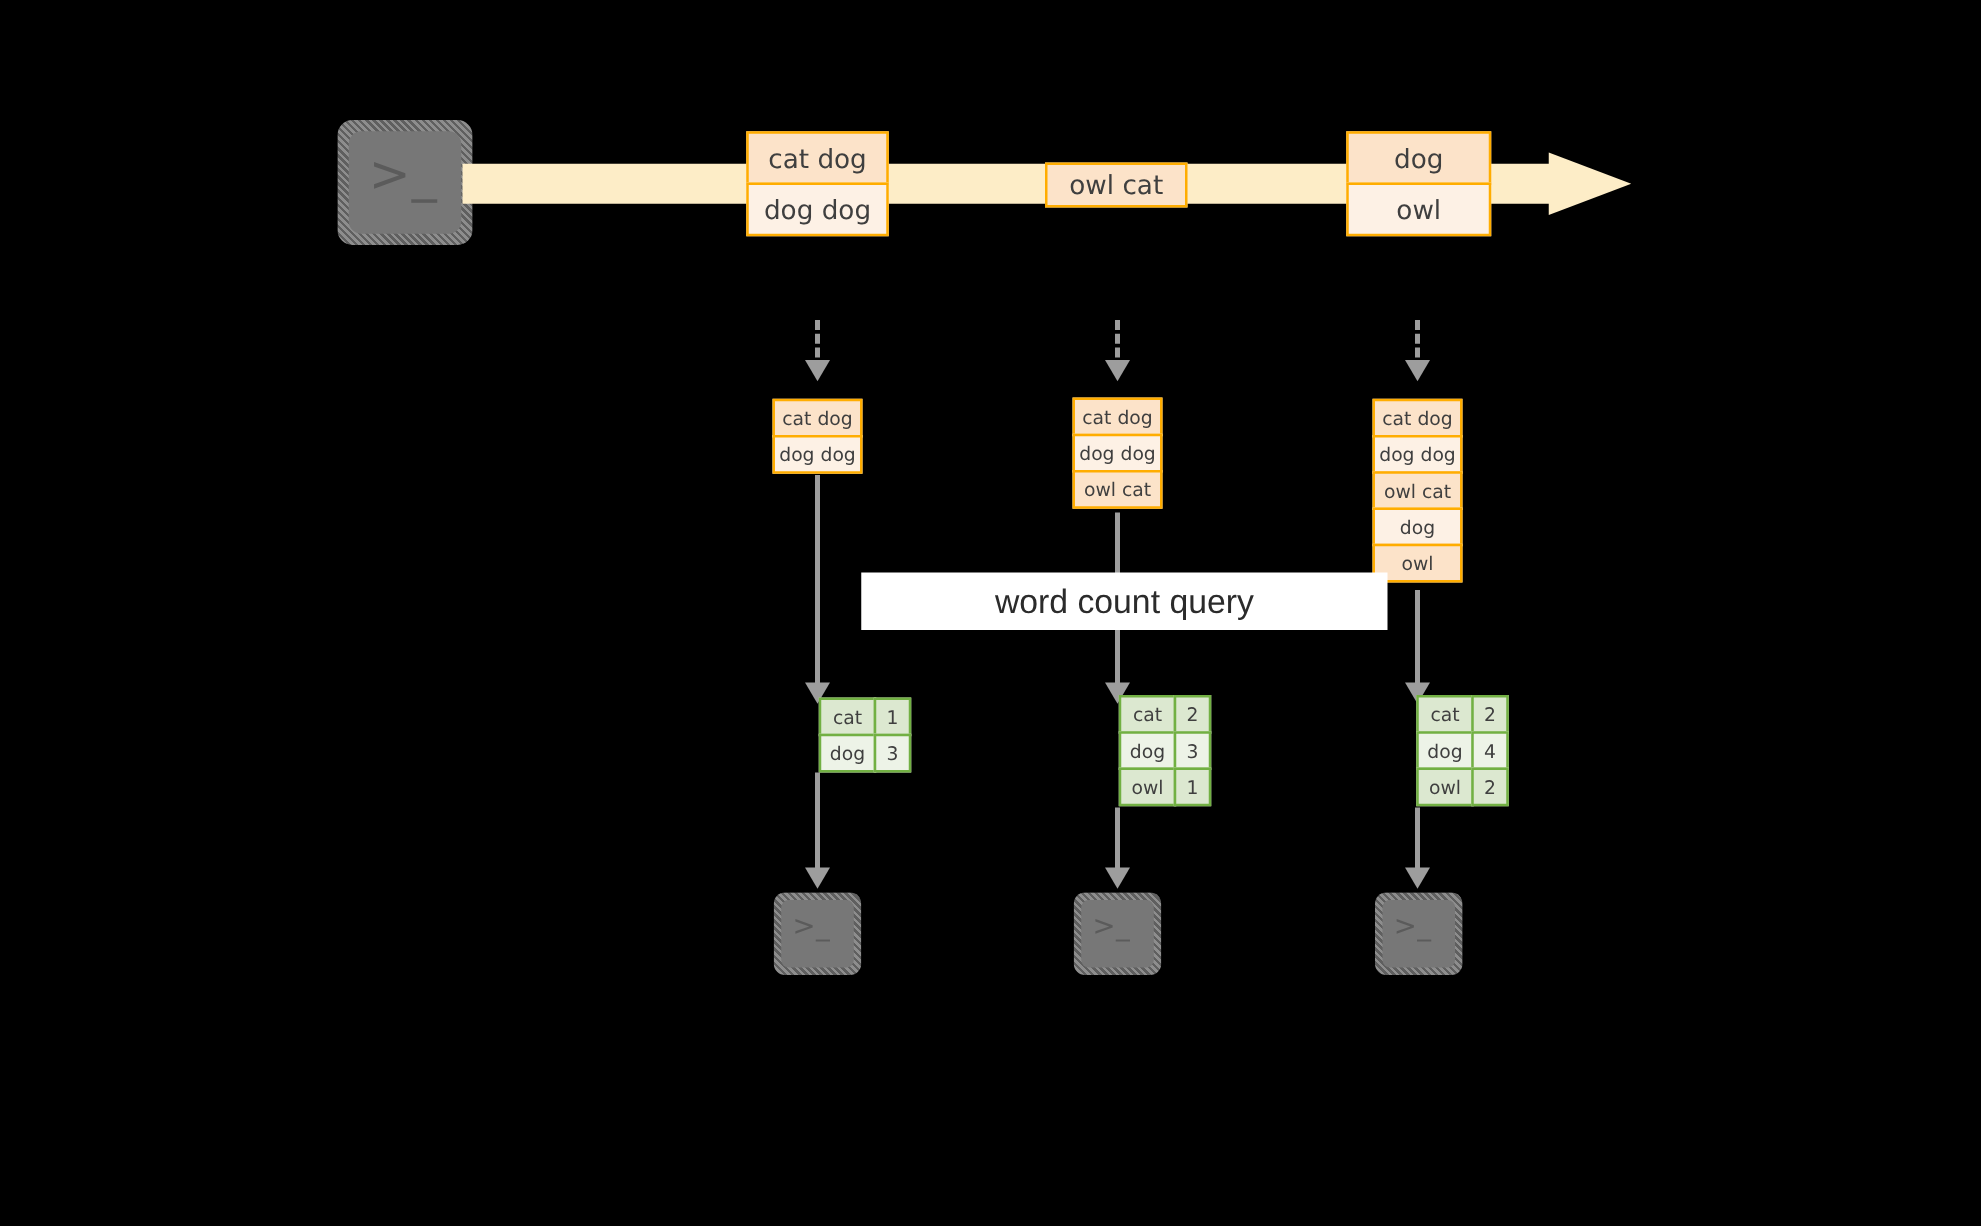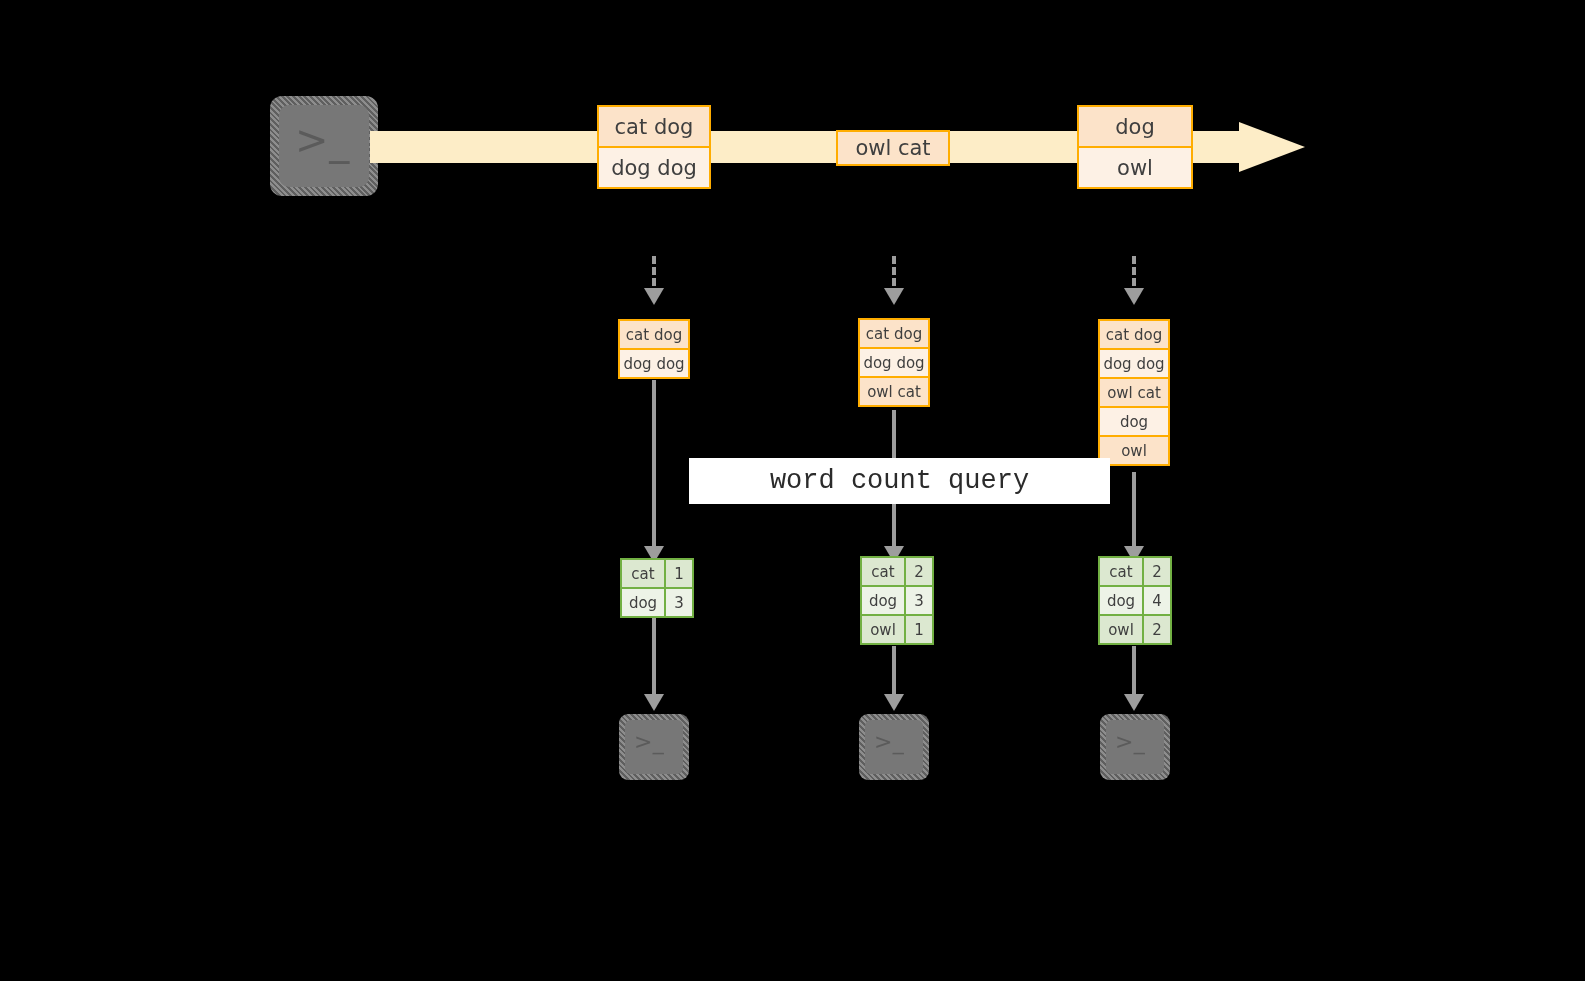--- a/index.html
+++ b/index.html
@@ -130,21 +130,21 @@
   }
   .stack .cell:first-child { margin-top: 0; }
   .stack .cell.light { background: #FDF1E5; }
 
   
   .gtable {
     position: absolute;
     border-collapse: separate;
     border-spacing: 0;
   }
-  .gtable .grow { display: flex; margin-top: -2px; }
+  .gtable .grow { display: flex; margin-top: -2px; margin-left: 35px; }
   .gtable .grow:first-child { margin-top: 0; }
   .gtable .gcell {
     box-sizing: border-box;
     border: 2px solid #72B043;
     background: #DCE8D0;
     color: #3f3f3f;
     font-size: 15px;
     height: 31px;
     display: flex;
     align-items: center;
@@ -162,21 +162,21 @@
     width: 421px;
     height: 46px;
     background: #FFFFFF;
     display: flex;
     align-items: center;
     justify-content: center;
   }
   .banner-label {
     font-size: 27px;
     color: #2b2b2b;
-    font-family: Liberation Mono, monospace;
+    font-family: Liberation Sans, sans-serif;
     white-space: nowrap;
   }
 </style>
 </head>
 <body>
 
 <div id="stage">
 
   <div class="terminal terminal-big">
     <span class="inner"></span>

